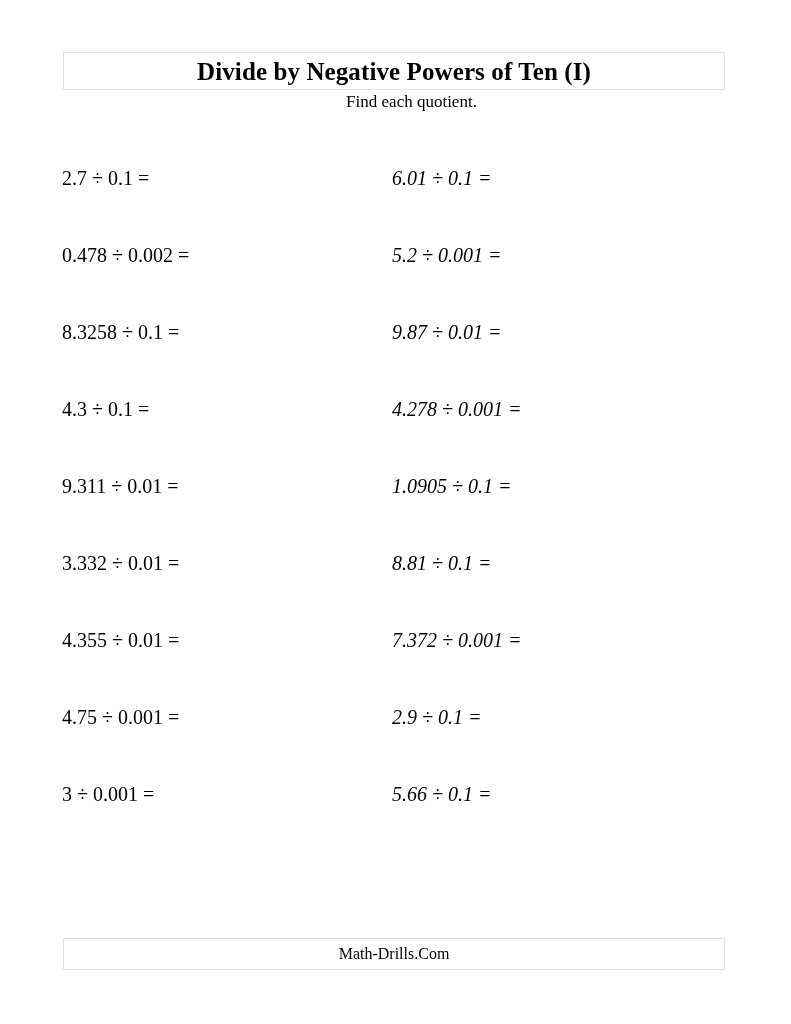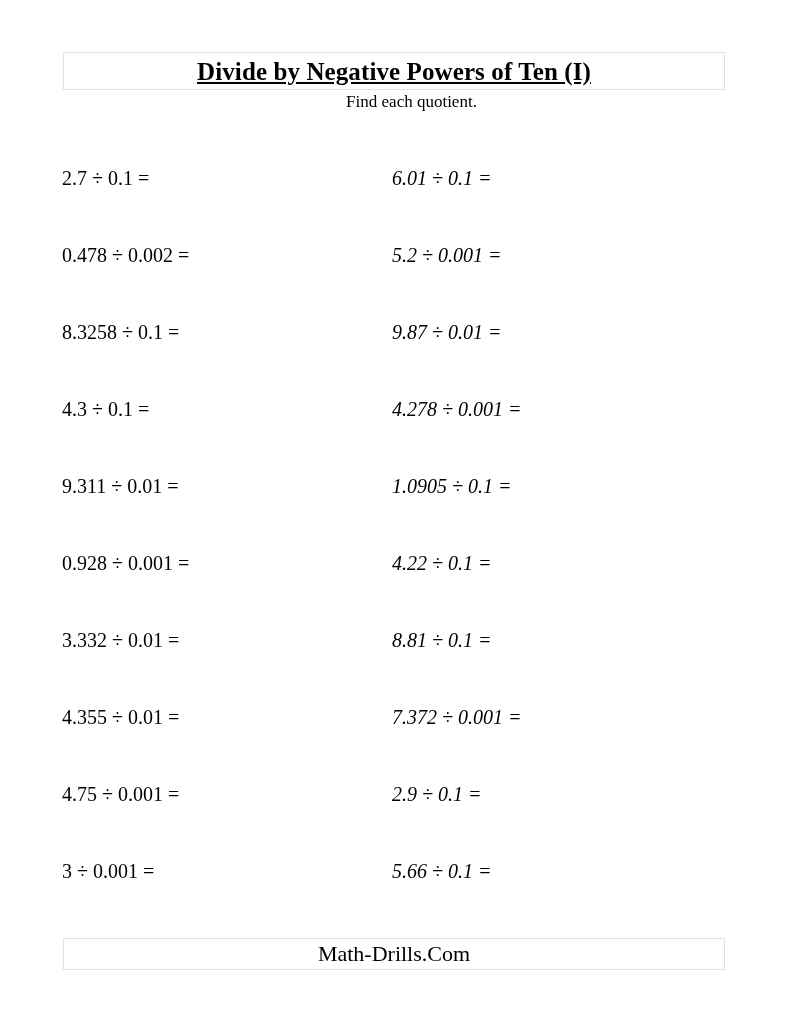--- a/index.html
+++ b/index.html
@@ -29,21 +29,20 @@
     position: absolute;
     left: 63px;
     top: 52px;
     width: 662px;
     height: 38px;
     border: 1px solid #e2e2e2;
     box-sizing: border-box;
     display: flex;
     align-items: center;
     justify-content: center;
-    text-decoration: underline;
   }
   .worksheet-title {
     font-size: 25px;
     font-weight: bold;
     letter-spacing: 0.1px;
     line-height: 1;
     white-space: nowrap;
   }
 
   .subtitle {
@@ -85,21 +84,21 @@
     top: 938px;
     width: 662px;
     height: 32px;
     border: 1px solid #e2e2e2;
     box-sizing: border-box;
     display: flex;
     align-items: center;
     justify-content: center;
   }
   .footer-text {
-    font-size: 22px;
+    font-size: 16px;
     line-height: 1;
     white-space: nowrap;
   }
 </style>
 </head>
 <body>
 
 <div class="sheet">
 
   <div class="header-box">
@@ -123,24 +122,20 @@
       </div>
       <div class="problem-row">
         <div class="problem col-left">4.3 ÷ 0.1 =</div>
         <div class="problem col-right">4.278 ÷ 0.001 =</div>
       </div>
       <div class="problem-row">
         <div class="problem col-left">9.311 ÷ 0.01 =</div>
         <div class="problem col-right">1.0905 ÷ 0.1 =</div>
       </div>
       <div class="problem-row">
-        <div class="problem col-left">0.928 ÷ 0.001 =</div>
-        <div class="problem col-right">4.22 ÷ 0.1 =</div>
-      </div>
-      <div class="problem-row">
         <div class="problem col-left">3.332 ÷ 0.01 =</div>
         <div class="problem col-right">8.81 ÷ 0.1 =</div>
       </div>
       <div class="problem-row">
         <div class="problem col-left">4.355 ÷ 0.01 =</div>
         <div class="problem col-right">7.372 ÷ 0.001 =</div>
       </div>
       <div class="problem-row">
         <div class="problem col-left">4.75 ÷ 0.001 =</div>
         <div class="problem col-right">2.9 ÷ 0.1 =</div>

